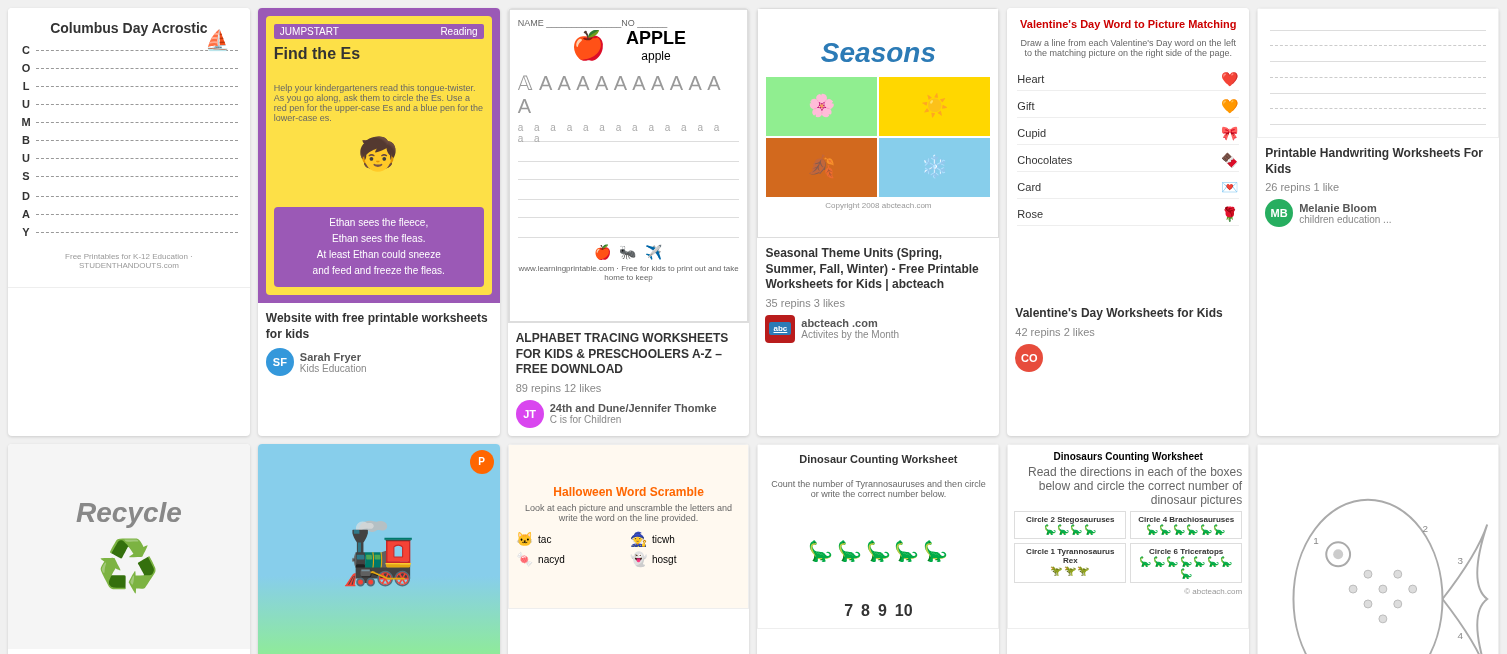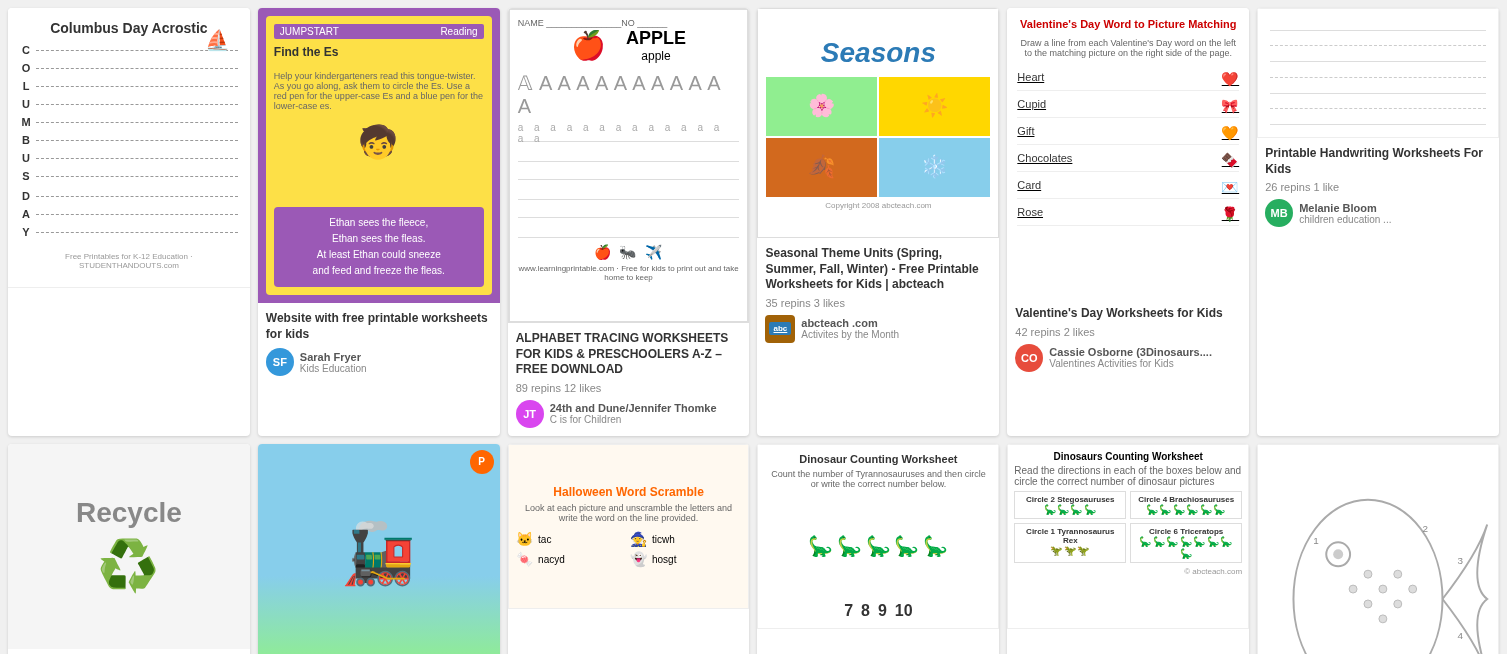--- a/index.html
+++ b/index.html
@@ -131,24 +131,24 @@
       background: #9b59b6;
       color: #fff;
       font-size: 10px;
       padding: 2px 6px;
       border-radius: 2px;
       margin-bottom: 6px;
       display: flex;
       justify-content: space-between;
     }
     .find-es-title {
-      font-size: 12px;
+      font-size: 16px;
       font-weight: bold;
       color: #333;
-      margin-bottom: 12px;
+      margin-bottom: 20px;
     }
     .find-es-desc {
       font-size: 9px;
       color: #666;
       margin-bottom: 8px;
     }
     .find-es-character {
       text-align: center;
       font-size: 32px;
       margin: 4px 0;
@@ -252,25 +252,24 @@
     }
     .val-subtitle {
       font-size: 9px;
       color: #666;
       text-align: center;
       margin-bottom: 6px;
     }
     .val-row {
       display: flex;
       justify-content: space-between;
-      align-items: flex-start;
+      align-items: center;
       padding: 3px 0;
       border-bottom: 1px solid #eee;
       font-size: 11px;
-      text-decoration: underline;
     }
     .val-item { color: #333; }
     .val-icon { font-size: 14px; }
 
     .img-handwriting {
       height: 130px;
       background: #fff;
       border: 1px solid #eee;
       display: flex;
       flex-direction: column;
@@ -293,20 +292,21 @@
       display: flex;
       flex-direction: column;
       align-items: center;
       justify-content: center;
     }
     .recycle-word {
       font-size: 28px;
       font-weight: 900;
       color: #888;
       margin-bottom: 8px;
+      font-style: italic;
     }
     .recycle-bin {
       font-size: 50px;
     }
 
     .img-thomas {
       height: 220px;
       background: linear-gradient(180deg, #87CEEB 60%, #90EE90 100%);
       display: flex;
       align-items: center;
@@ -372,21 +372,21 @@
       border: 1px solid #eee;
       padding: 8px;
       display: flex;
       flex-direction: column;
     }
     .dino-title {
       font-size: 11px;
       font-weight: bold;
       color: #333;
       text-align: center;
-      margin-bottom: 4px;
+      margin-bottom: 14px;
     }
     .dino-desc {
       font-size: 9px;
       color: #666;
       text-align: center;
       margin-bottom: 6px;
     }
     .dino-row {
       display: flex;
       gap: 4px;
@@ -409,23 +409,23 @@
       border: 1px solid #eee;
       padding: 6px;
     }
     .dw-title {
       font-size: 10px;
       font-weight: bold;
       text-align: center;
       margin-bottom: 3px;
     }
     .dw-desc {
-      font-size: 10px;
+      font-size: 12px;
       color: #666;
-      text-align: left;
+      text-align: right;
       margin-bottom: 4px;
     }
     .dw-grid {
       display: grid;
       grid-template-columns: 1fr 1fr;
       gap: 4px;
     }
     .dw-cell {
       border: 1px solid #ddd;
       padding: 3px;
@@ -667,21 +667,21 @@
         <div class="season-quad sq-summer">☀️</div>
         <div class="season-quad sq-fall">🍂</div>
         <div class="season-quad sq-winter">❄️</div>
       </div>
       <div style="font-size:8px; color:#999; margin-top:4px;">Copyright 2008 abcteach.com</div>
     </div>
     <div class="card-body">
       <div class="card-title">Seasonal Theme Units (Spring, Summer, Fall, Winter) - Free Printable Worksheets for Kids | abcteach</div>
       <div class="card-stats">35 repins   3 likes</div>
       <div class="card-author">
-        <div class="author-avatar abcteach-logo" style="background:#a16207; width:auto; padding:2px 4px; border-radius:4px;text-decoration:underline;">
+        <div class="author-avatar abcteach-logo" style="background:#b91c1c; width:auto; padding:2px 4px; border-radius:4px;text-decoration:underline;">
           <span class="abc-badge">abc</span>
         </div>
         <div class="author-info">
           <div class="author-name">abcteach .com</div>
           <div class="author-sub">Activites by the Month</div>
         </div>
       </div>
     </div>
   </div>
 
@@ -709,50 +709,46 @@
   <div class="card col-5" style="grid-row: 1;">
 
     <div class="card-img img-valentine">
       <div class="val-title">Valentine's Day Word to Picture Matching</div>
       <div class="val-subtitle">Draw a line from each Valentine's Day word on the left to the matching picture on the right side of the page.</div>
       <div class="val-row">
         <span class="val-item">Heart</span>
         <span class="val-icon">❤️</span>
       </div>
       <div class="val-row">
+        <span class="val-item">Gift</span>
+        <span class="val-icon">🧡</span>
+      </div>
+      <div class="val-row">
         <span class="val-item">Cupid</span>
         <span class="val-icon">🎀</span>
-      </div>
-      <div class="val-row">
-        <span class="val-item">Gift</span>
-        <span class="val-icon">🧡</span>
       </div>
       <div class="val-row">
         <span class="val-item">Chocolates</span>
         <span class="val-icon">🍫</span>
       </div>
       <div class="val-row">
         <span class="val-item">Card</span>
         <span class="val-icon">💌</span>
       </div>
       <div class="val-row">
         <span class="val-item">Rose</span>
         <span class="val-icon">🌹</span>
       </div>
     </div>
     <div class="card-body">
       <div class="card-title">Valentine's Day Worksheets for Kids</div>
       <div class="card-stats">42 repins   2 likes</div>
       <div class="card-author">
         <div class="author-avatar" style="background:#e74c3c;">
           <span>CO</span>
-        </div>
-        <div class="author-info">
-          <div class="author-name">Cassie Osborne (3Dinosaurs....</div>
-          <div class="author-sub">Valentines Activities for Kids</div>
         </div>
       </div>
     </div>
   </div>
 
   <div class="card col-5" style="grid-row: 2;">
 
     <div class="card-img img-dino-worksheet">
       <div class="dw-title">Dinosaurs Counting Worksheet</div>
       <div class="dw-desc">Read the directions in each of the boxes below and circle the correct number of dinosaur pictures</div>

